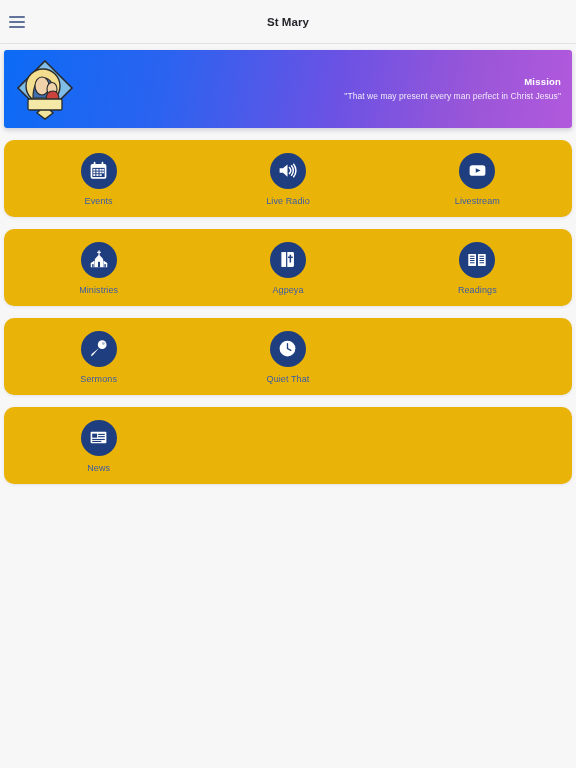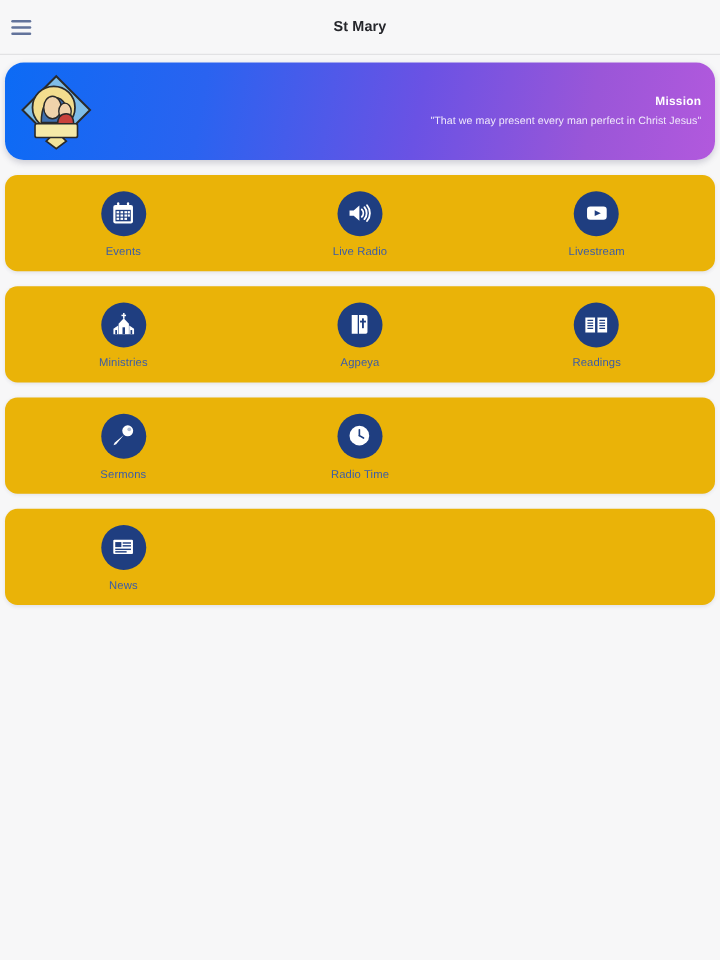--- a/index.html
+++ b/index.html
@@ -60,21 +60,21 @@
     height: 739px;
     padding: 6px 4px 0 4px;
     display: flex;
     flex-direction: column;
   }
 
   
   .banner {
     position: relative;
     height: 78px;
-    border-radius: 15px;
+    border-radius: 3px;
     background: linear-gradient(100deg, #0c6bf5 0%, #2a63f0 28%, #6a52e4 58%, #9a56d8 82%, #b259dd 100%);
     box-shadow: 0 2px 5px rgba(60,60,90,0.22);
     display: flex;
     align-items: center;
     overflow: hidden;
     flex: 0 0 auto;
   }
 
   .logo-wrap {
     width: 66px;
@@ -314,21 +314,21 @@
     <div class="tile">
       <div class="tile-icon">
         <svg width="21" height="21" viewBox="0 0 24 24">
           <circle cx="12" cy="12" r="9" fill="#ffffff"></circle>
           <g stroke="#1f3e80" stroke-width="1.5" stroke-linecap="round">
             <path d="M12 12 L12 6.6"></path>
             <path d="M12 12 L15.8 14.2"></path>
           </g>
         </svg>
       </div>
-      <div class="tile-label">Radio Time</div>
+      <div class="tile-label">Quiet That</div>
     </div>
   </div>
 
   <div class="card">
     <div class="tile">
       <div class="tile-icon">
         <svg width="21" height="21" viewBox="0 0 24 24">
           <rect x="3" y="5.5" width="18" height="13" rx="1" fill="#ffffff"></rect>
           <rect x="4.8" y="7.6" width="5.6" height="4.6" fill="#1f3e80"></rect>
           <g fill="#1f3e80">

